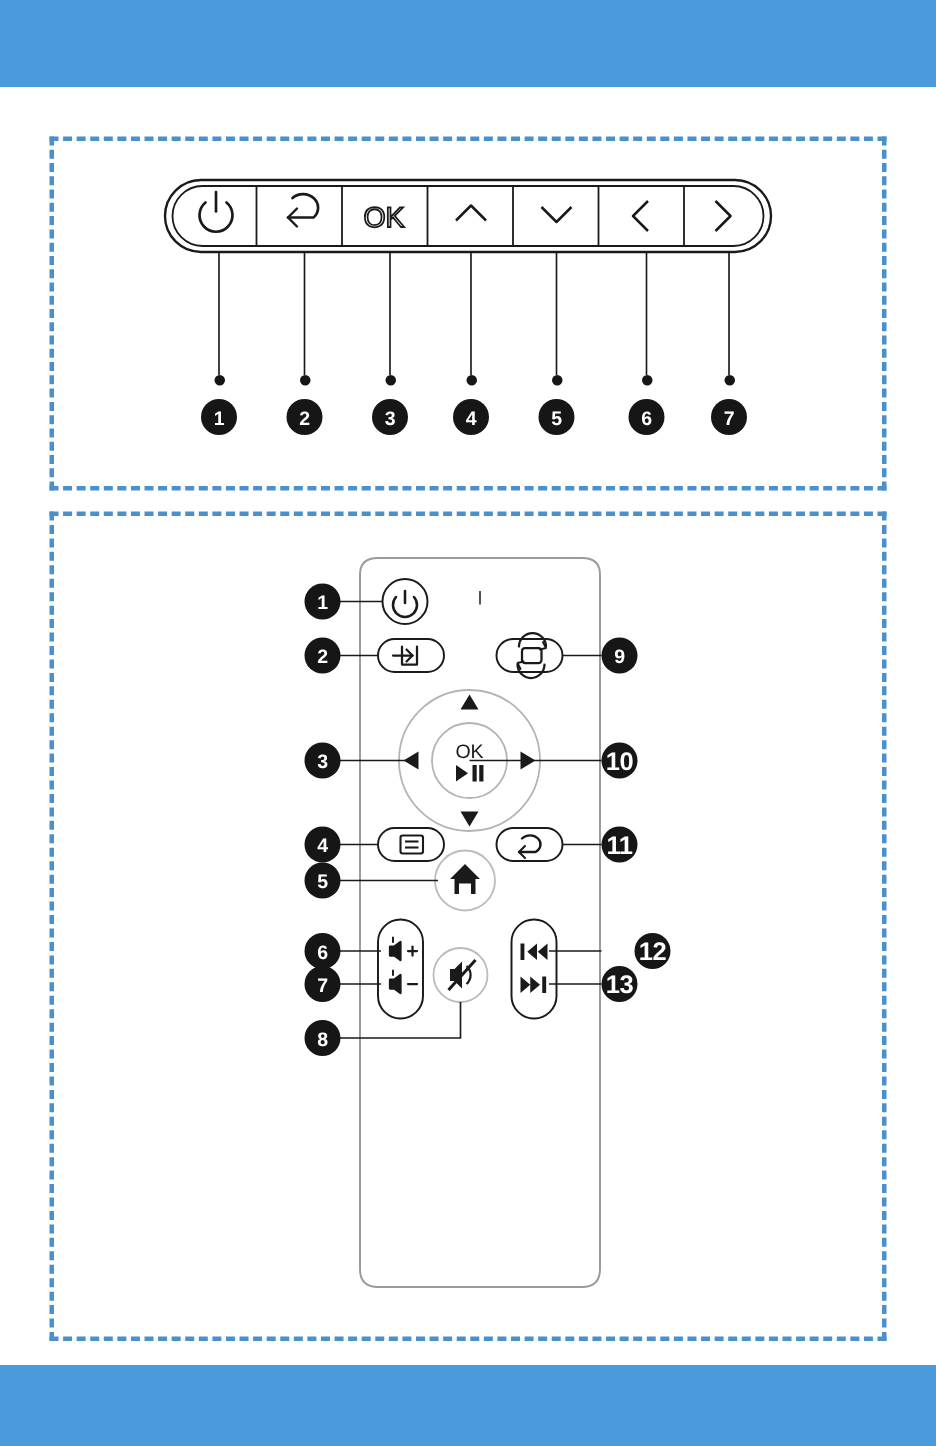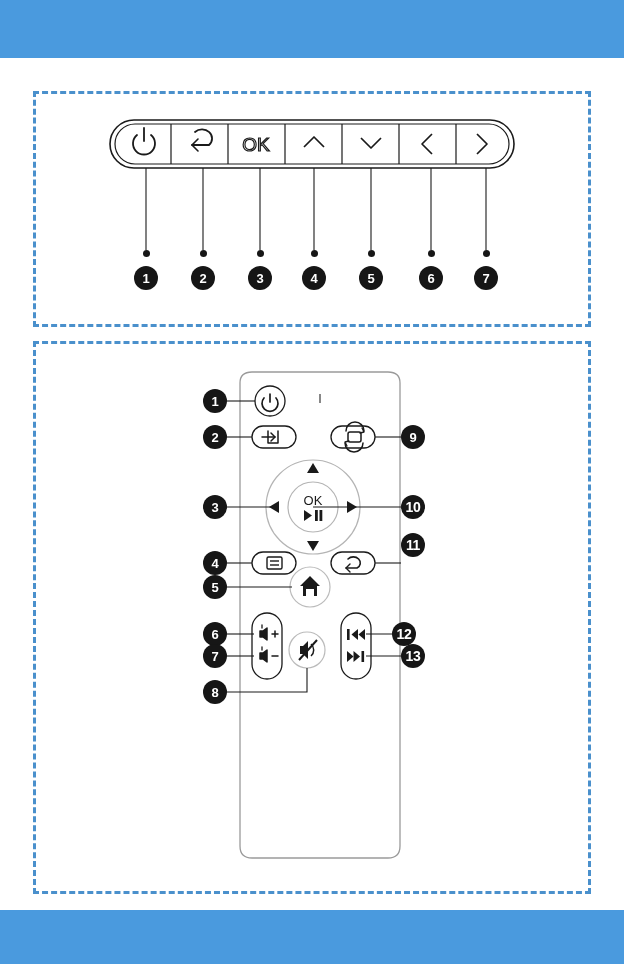--- a/index.html
+++ b/index.html
@@ -56,21 +56,21 @@
     color: #ffffff;
     font-size: 13px;
     font-weight: bold;
     font-family: "Liberation Sans", sans-serif;
     display: flex;
     align-items: center;
     justify-content: center;
     line-height: 1;
     letter-spacing: -0.3px;
   }
-  .callout.wide { font-size: 14px; }
+  .callout.wide { font-size: 17px; }
 
   
   .leader-dot {
     position: absolute;
     width: 7px;
     height: 7px;
     border-radius: 50%;
     background: #161616;
   }
 </style>
@@ -287,17 +287,17 @@
   <div class="callout" style="left:203px; top:389px;">1</div>
   <div class="callout" style="left:203px; top:425px;">2</div>
   <div class="callout" style="left:203px; top:495px;">3</div>
   <div class="callout" style="left:203px; top:551px;">4</div>
   <div class="callout" style="left:203px; top:575px;">5</div>
   <div class="callout" style="left:203px; top:622px;">6</div>
   <div class="callout" style="left:203px; top:644px;">7</div>
   <div class="callout" style="left:203px; top:680px;">8</div>
   <div class="callout" style="left:401px; top:425px;">9</div>
   <div class="callout wide" style="left:401px; top:495px;">10</div>
-  <div class="callout wide" style="left:401px; top:533px;">11</div>
-  <div class="callout wide" style="left:392px; top:622px;">12</div>
+  <div class="callout wide" style="left:401px; top:551px;">11</div>
+  <div class="callout wide" style="left:423px; top:622px;">12</div>
   <div class="callout wide" style="left:401px; top:644px;text-align:center;">13</div>
 
 </div>
 
 </body></html>

